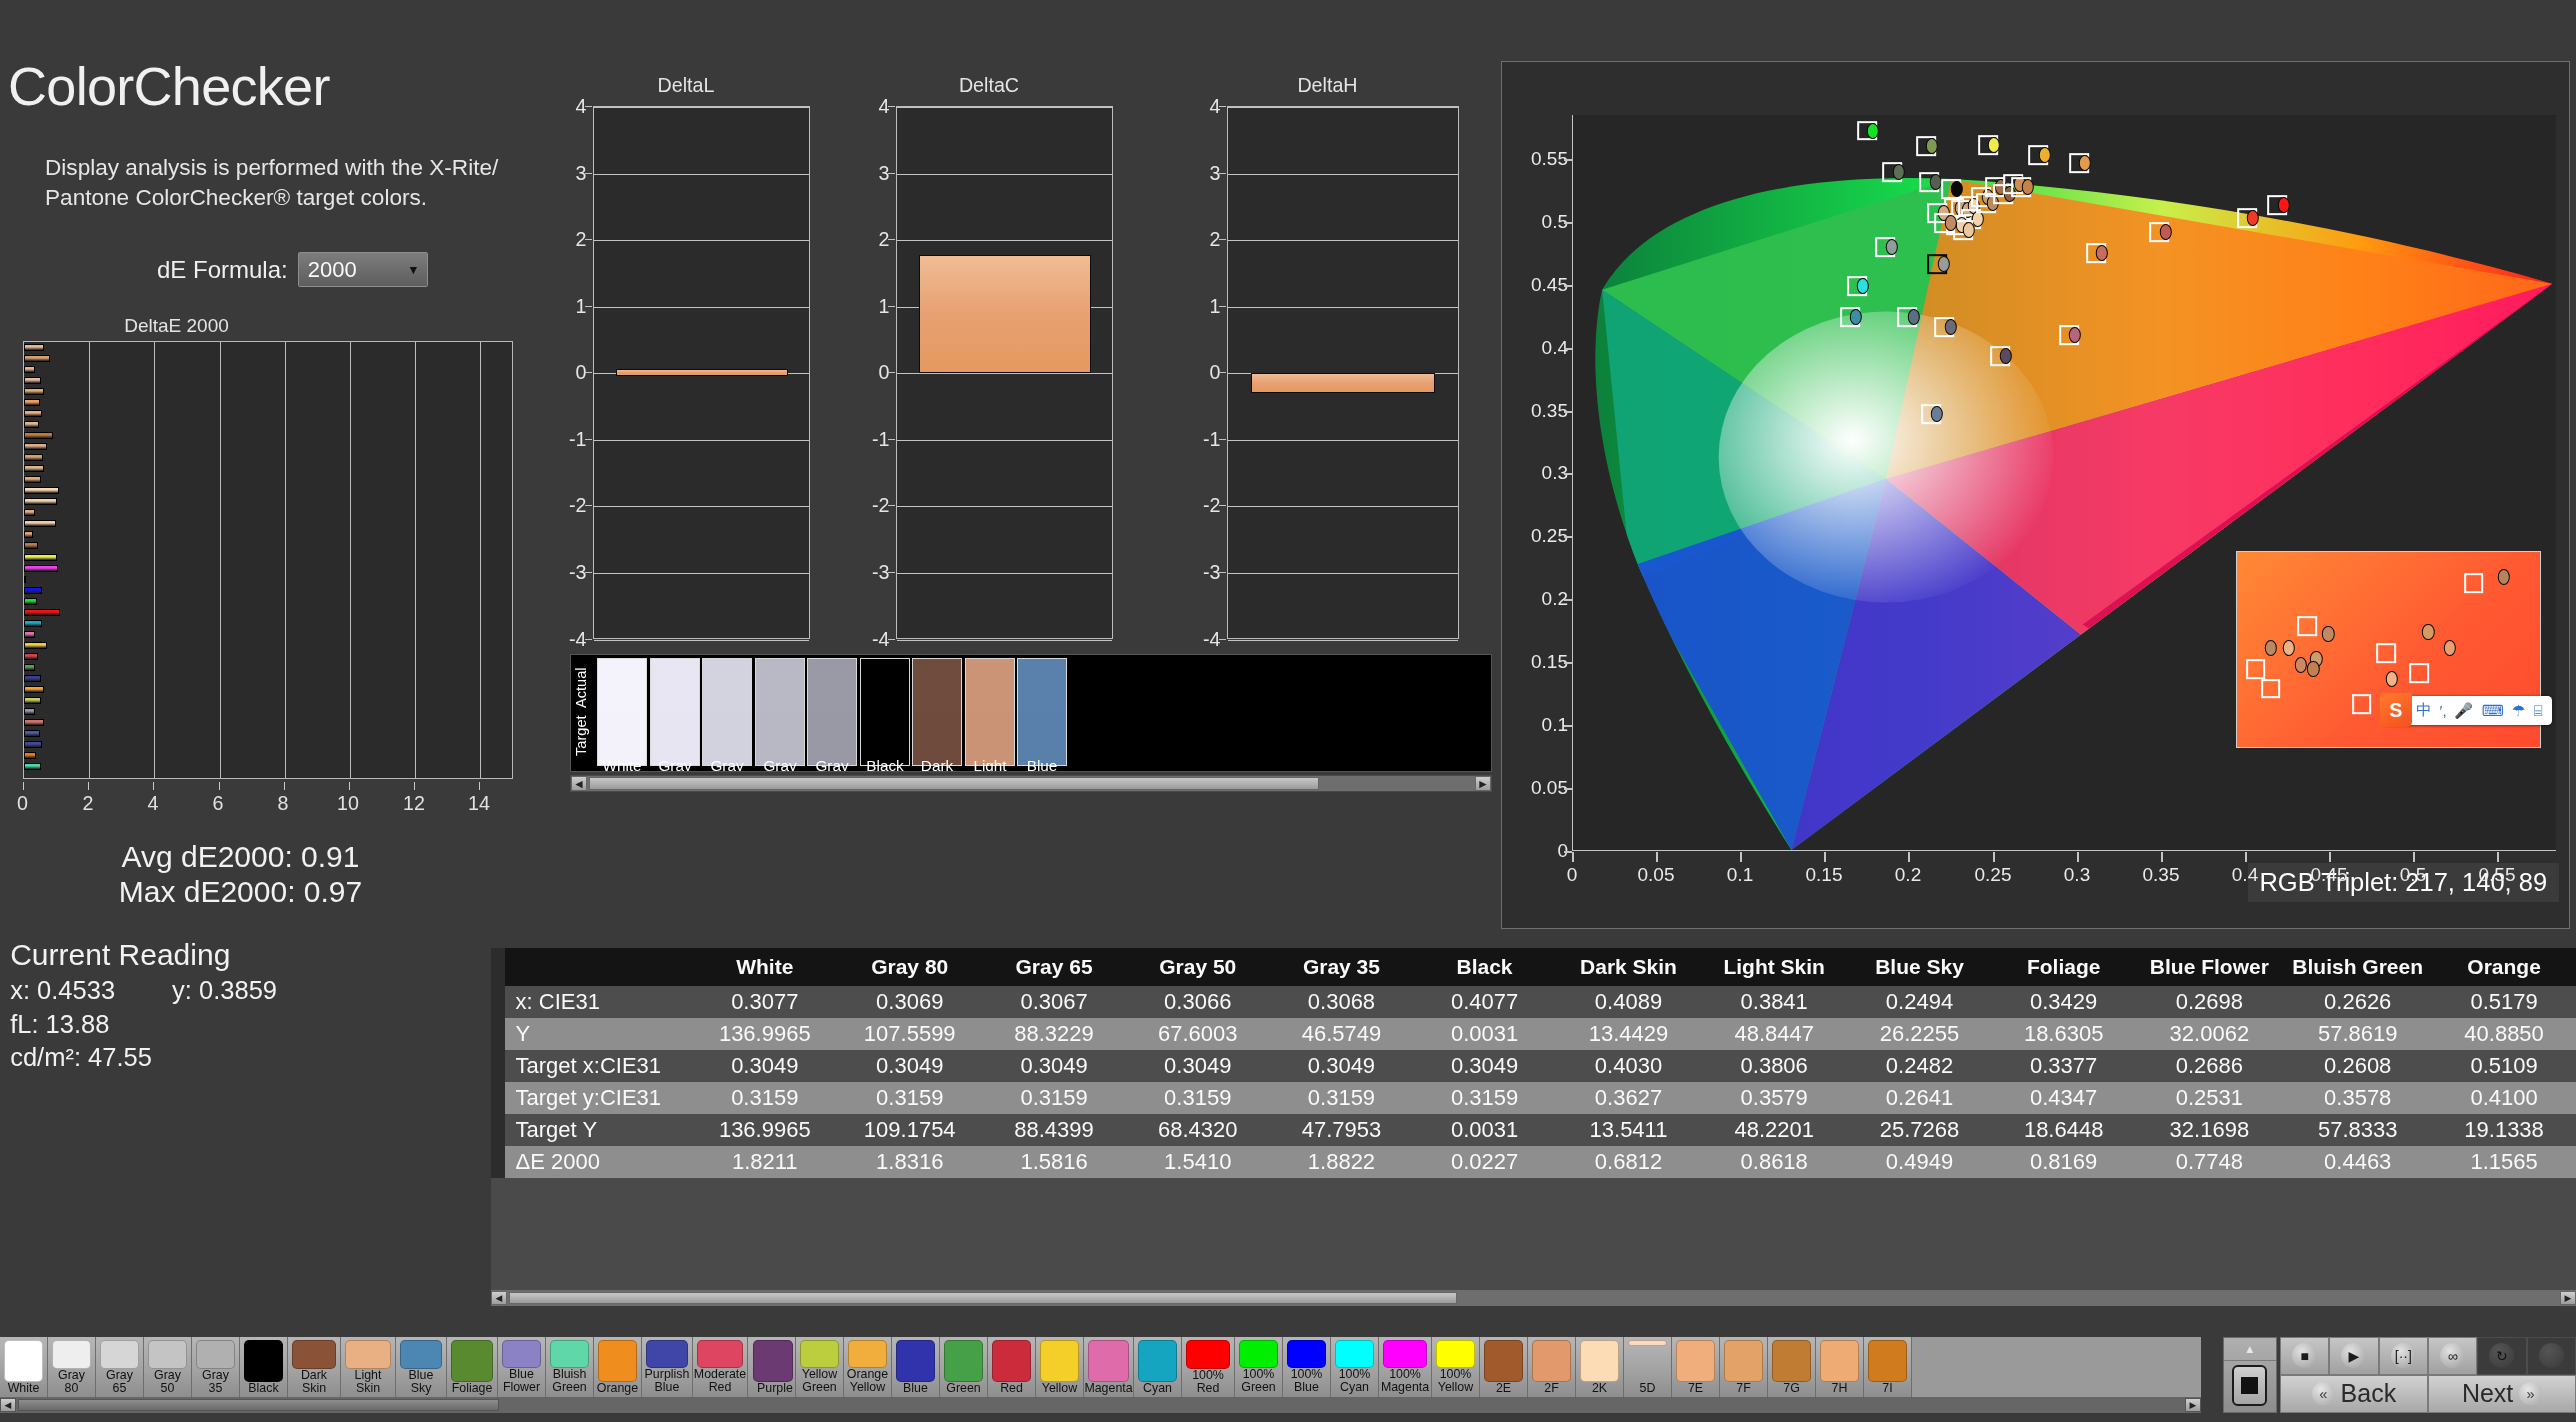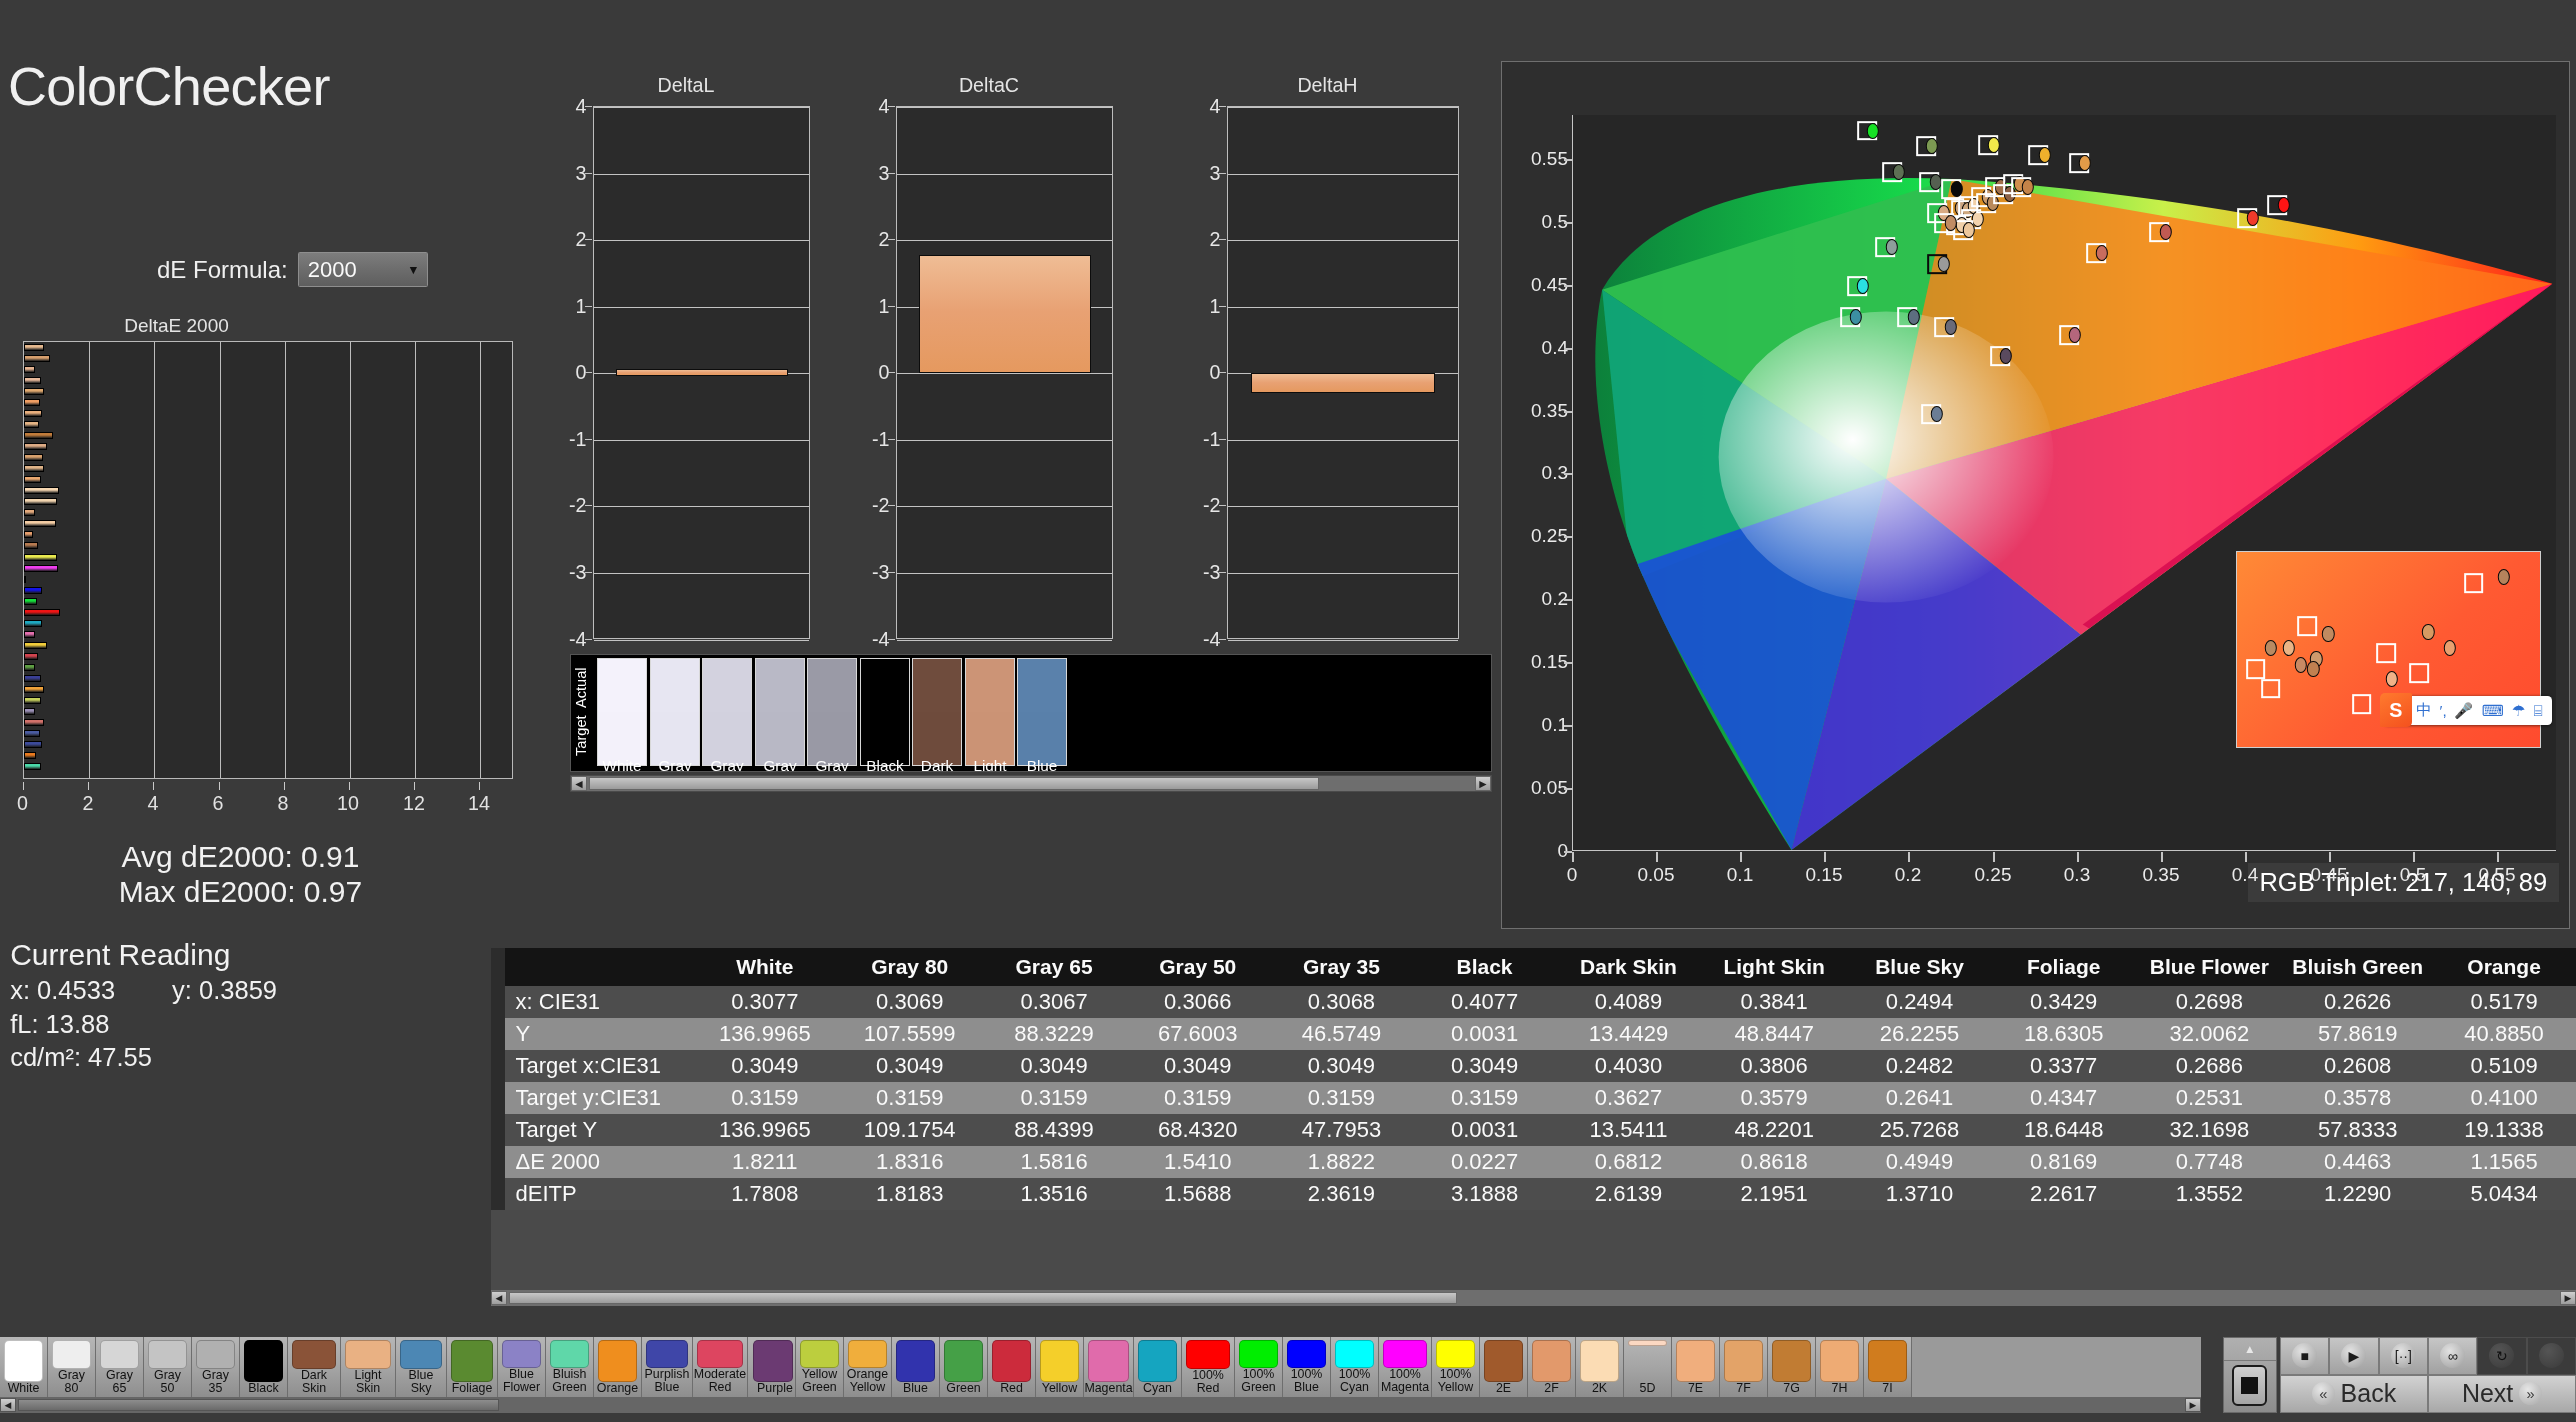--- a/index.html
+++ b/index.html
@@ -185,20 +185,21 @@
      background:radial-gradient(circle at 38% 32%, #e6e6e6, #a6a6a6);
      display:flex; align-items:center; justify-content:center; font-size:14.6px; color:#3a3a3a;}
   #left-dark { position:absolute; left:0; bottom:0; width:2576px; height:10.2px; background:#3a3a3a; }
 </style>
 </head>
 <body>
 
 <div id="root">
 
   <div id="title">ColorChecker</div>
+  <div id="subtitle">Display analysis is performed with the X-Rite/ Pantone ColorChecker® target colors.</div>
   <div id="formula-row">
     <span id="formula-label">dE Formula:</span>
     <div id="formula-select">
       <span>2000</span>
       <span class="caret">▼</span>
     </div>
   </div>
 
   <div id="de-title">DeltaE 2000</div>
   <div id="de-chart">
@@ -667,37 +668,20 @@
             <td>1.8822</td>
             <td>0.0227</td>
             <td>0.6812</td>
             <td>0.8618</td>
             <td>0.4949</td>
             <td>0.8169</td>
             <td>0.7748</td>
             <td>0.4463</td>
             <td>1.1565</td>
           </tr>
-          <tr>
-            <td class="stub"></td>
-            <td class="rowhdr">dEITP</td>
-            <td>1.7808</td>
-            <td>1.8183</td>
-            <td>1.3516</td>
-            <td>1.5688</td>
-            <td>2.3619</td>
-            <td>3.1888</td>
-            <td>2.6139</td>
-            <td>2.1951</td>
-            <td>1.3710</td>
-            <td>2.2617</td>
-            <td>1.3552</td>
-            <td>1.2290</td>
-            <td>5.0434</td>
-          </tr>
         </tbody>
     </table>
   </div>
   <div id="tbl-scroll">
     <div class="arw">◀</div>
     <div class="thumb" style="width:948px;margin-left:1.5px;"></div>
     <div class="arw" style="margin-left:auto;">▶</div>
   </div>
 
   <div id="palette">

